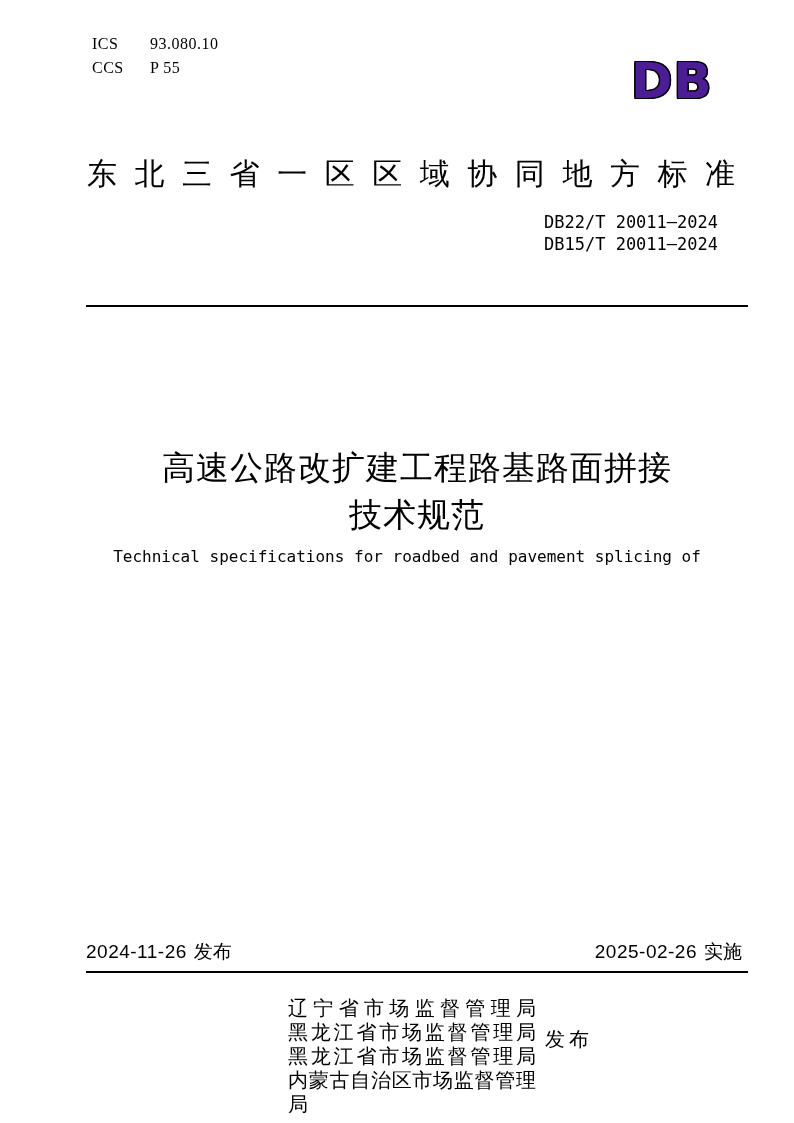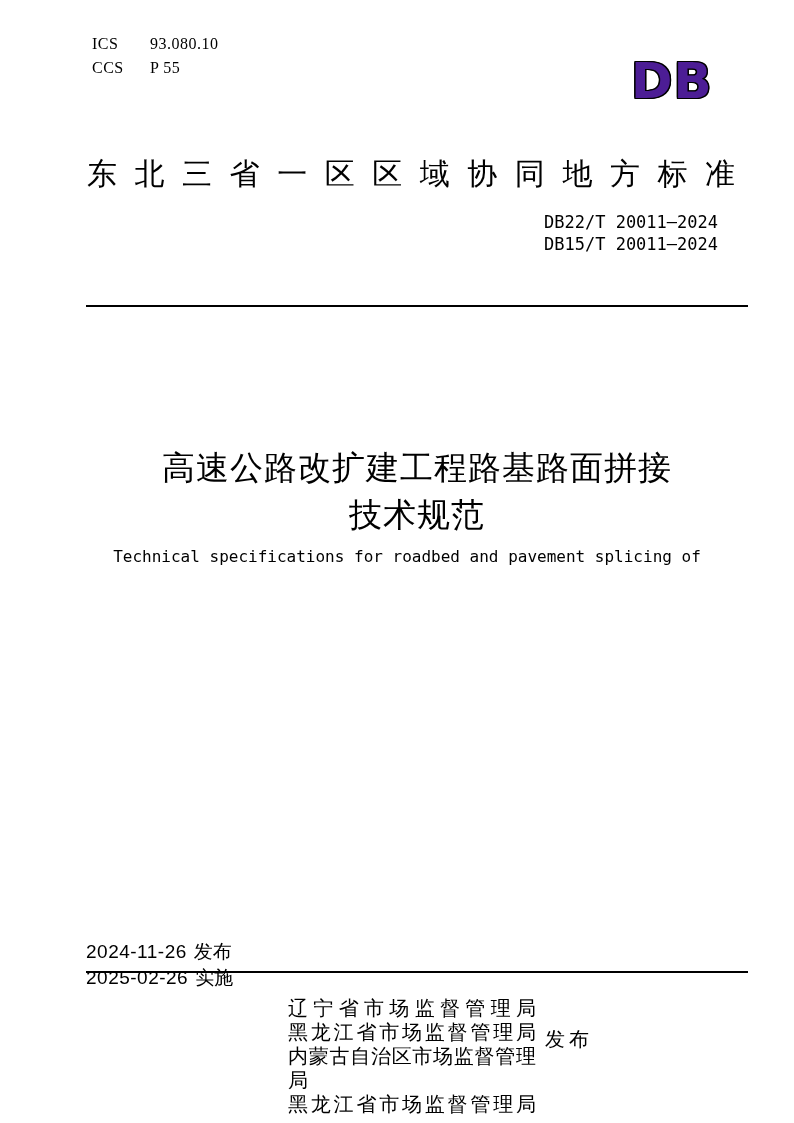--- a/index.html
+++ b/index.html
@@ -115,21 +115,20 @@
   
   .date-row {
     position: absolute;
     left: 86px;
     top: 939px;
     width: 656px;
     display: flex;
     justify-content: space-between;
     font-size: 19px;
     line-height: 26px;
-    flex-direction: column;
   }
   .date-num {
     font-family: "Liberation Sans", sans-serif;
     letter-spacing: 0.5px;
   }
   .date-label { margin-left: 7px; }
 
   
   .issuers {
     position: absolute;
@@ -196,19 +195,19 @@
     <div>
       <span class="date-num">2025-02-26</span><span class="date-label">实施</span>
     </div>
   </div>
 
   <div class="rule rule-bottom"></div>
 
   <div class="issuers">
     <div class="issuer-line">辽宁省市场监督管理局</div>
     <div class="issuer-line">黑龙江省市场监督管理局</div>
+    <div class="issuer-line">黑龙江省市场监督管理局</div>
     <div class="issuer-line">内蒙古自治区市场监督管理局</div>
-    <div class="issuer-line">黑龙江省市场监督管理局</div>
   </div>
 
   <div class="publish">发布</div>
 
 </div>
 
 </body></html>

